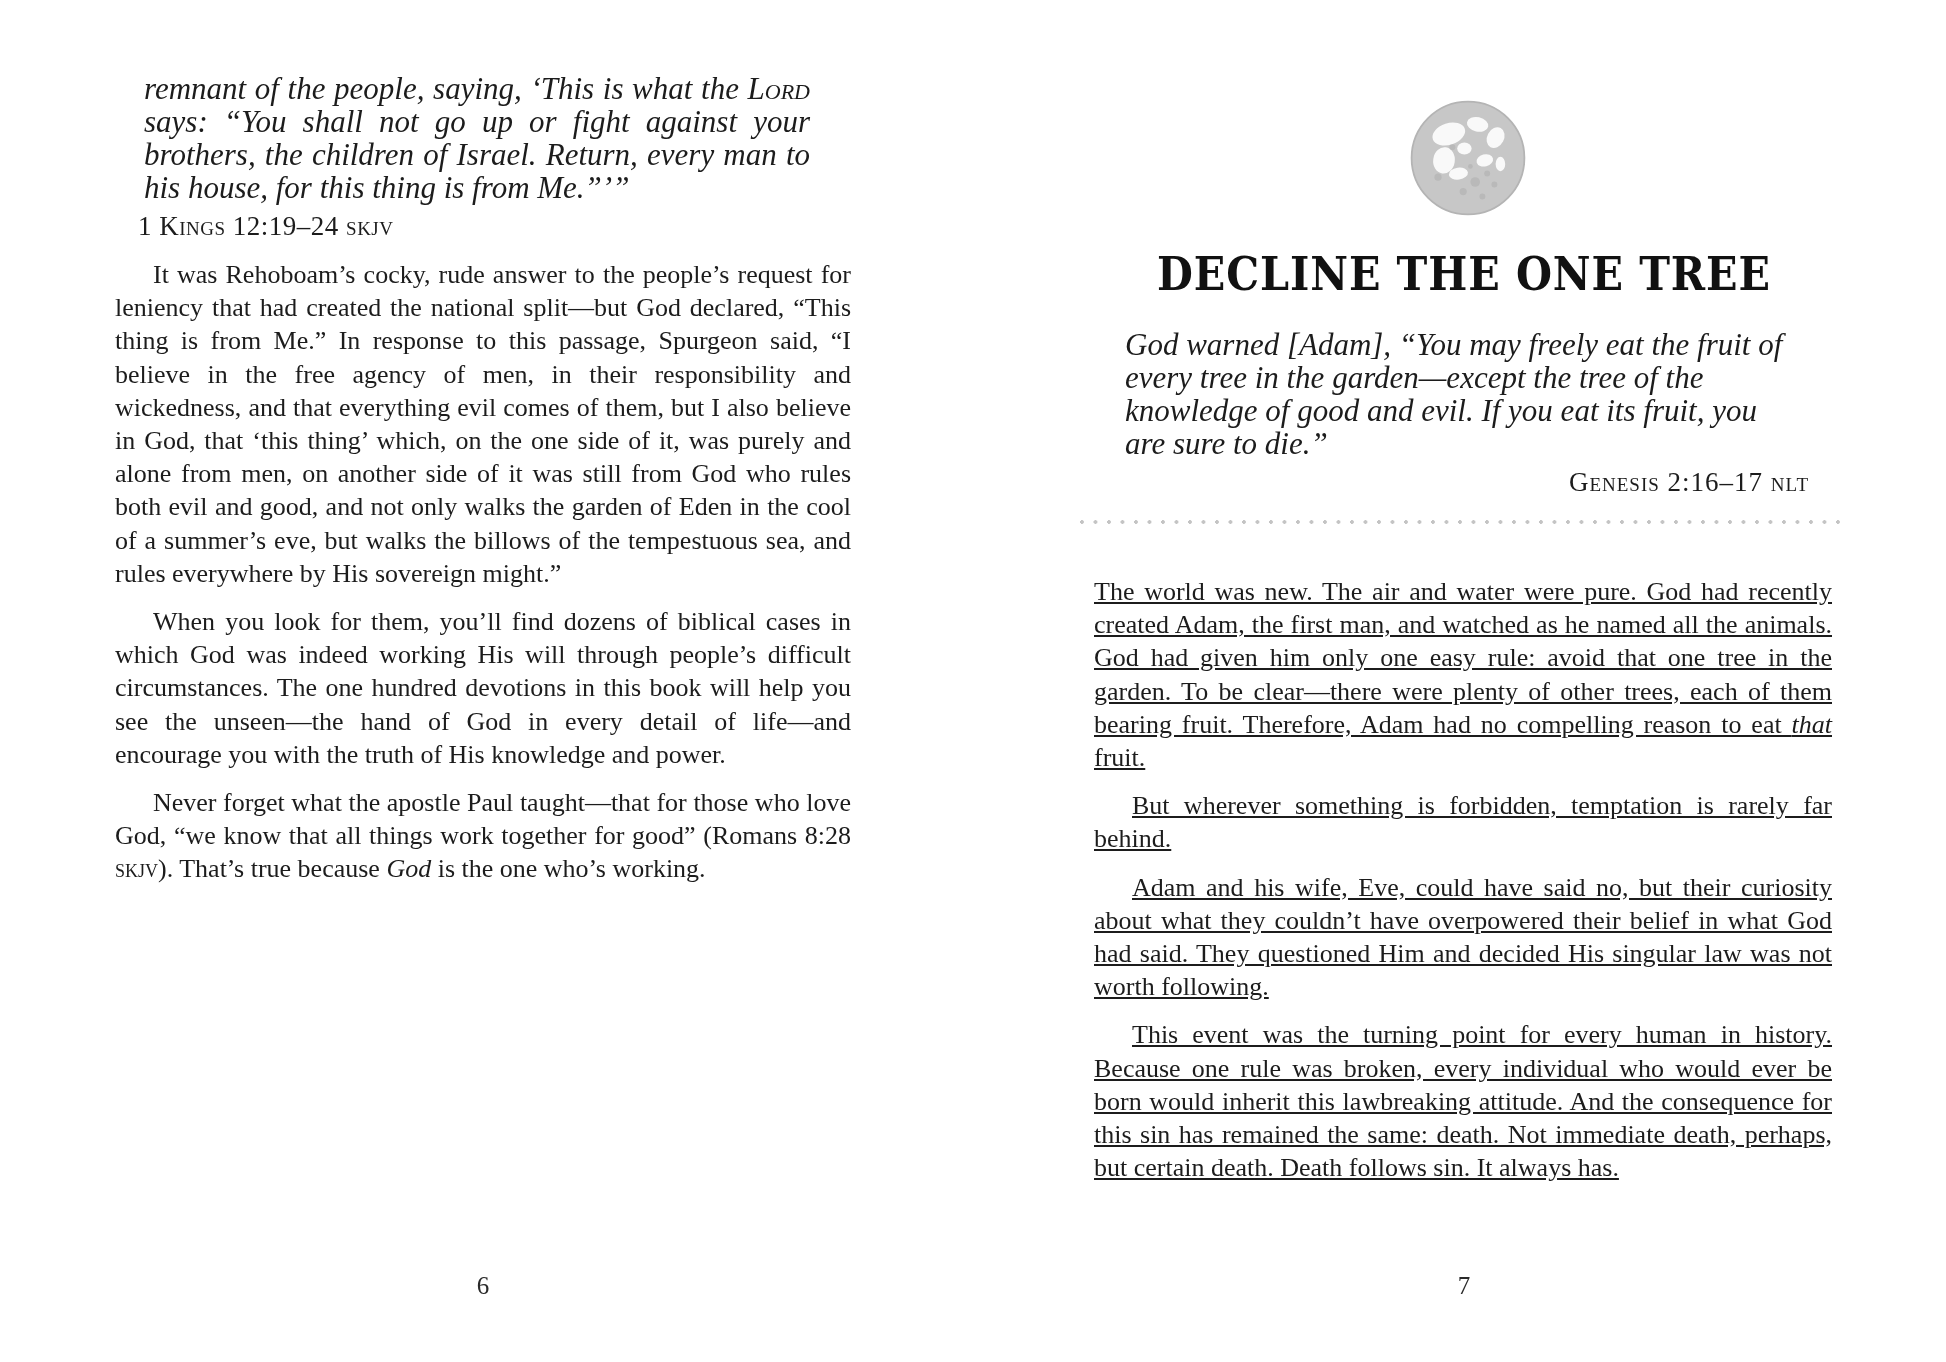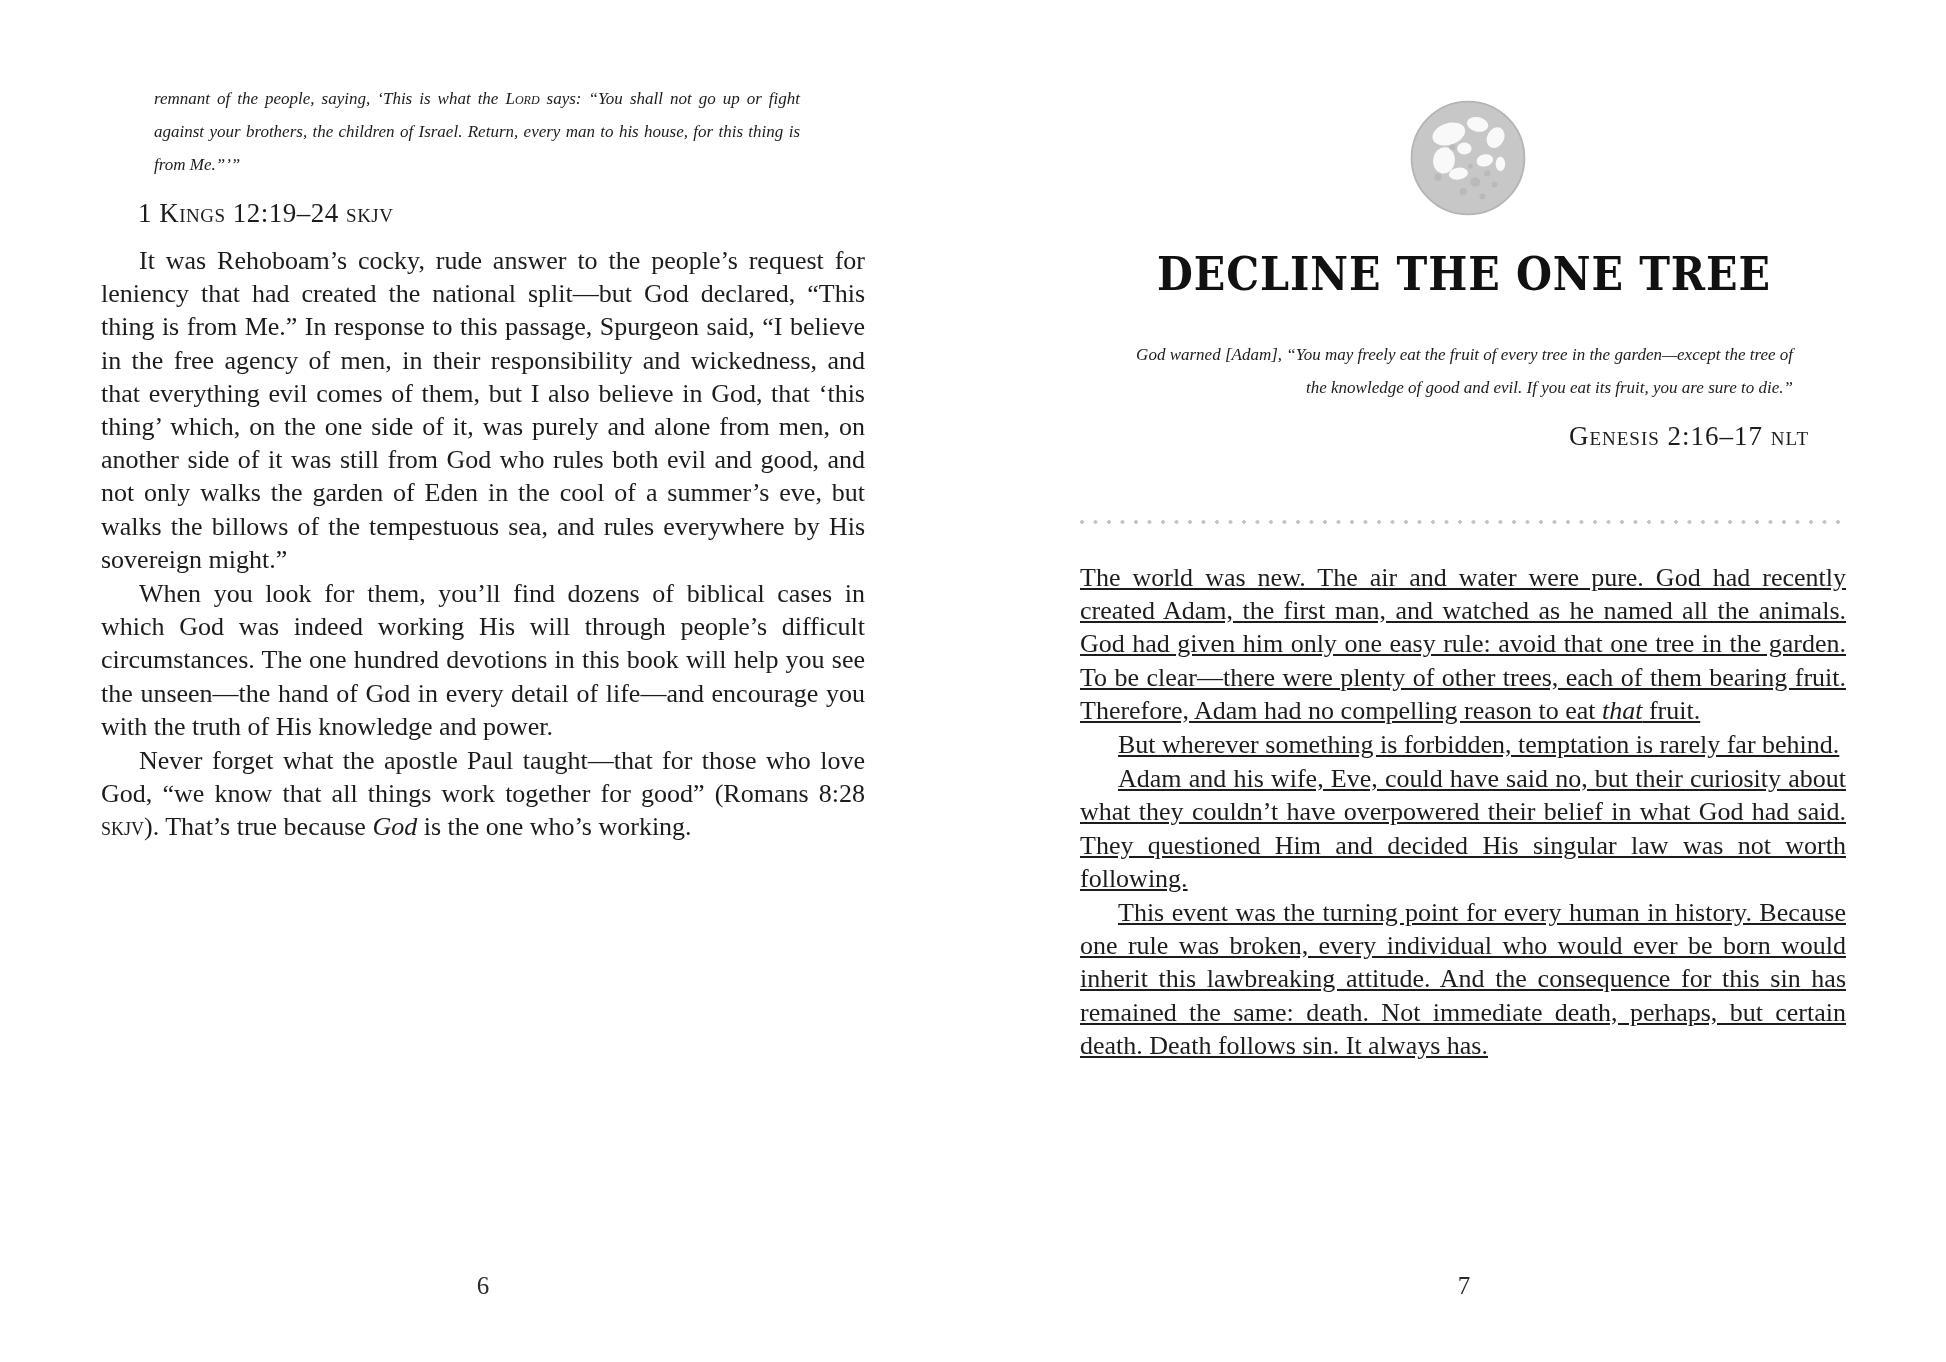--- a/index.html
+++ b/index.html
@@ -13,39 +13,39 @@
   }
   .page { position: absolute; top: 0; height: 1362px; }
   .page.left  { left: 0;    width: 973px; }
   .page.right { left: 973px; width: 973px; }
 
   
   .quote-block {
     position: absolute; left: 138px; top: 66px; width: 678px;
   }
   .quote-text {
-    margin: 16px;
+    margin: 6px;
     font-style: italic;
-    font-size: 17px; line-height: 33px;
+    font-size: 31px; line-height: 33px;
     text-align: justify;
   }
   .citation {
     margin: 6px 0 0 0;
     font-style: normal;
     font-variant: small-caps;
     font-size: 27px; line-height: 33px;
     letter-spacing: 0.5px;
   }
   .body-col {
     position: absolute;
     text-align: justify;
     font-size: 26px; line-height: 33.2px;
   }
   .page.left .body-col { left: 100px; top: 243px; width: 766px; }
-  .body-col p { margin: 1px; text-indent: 38px; }
+  .body-col p { margin: 15px; text-indent: 38px; }
   .body-col p.no-indent { text-indent: 0; }
   .sc { font-variant: small-caps; }
 
   .folio {
     position: absolute; top: 1272px;
     width: 100%; text-align: center;
     font-size: 25px; color: #2a2a2a;
   }
   .page.left  .folio { left: 0; width: 966px; padding-left: 0; }
   .page.left  .folio span { position: relative; left: 0px; }
@@ -66,21 +66,21 @@
     font-size: 47px; line-height: 52px;
     letter-spacing: 1px;
     color: #111111;
     transform: scaleX(0.88); transform-origin: 50% 50%;
     white-space: nowrap;
   }
   .right-quote-block {
     position: absolute; left: 146px; top: 322px; width: 690px;
     text-align: center;
   }
-  .right-quote-block .quote-text { text-align: right; }
+  .right-quote-block .quote-text { text-align: left; }
   .right-quote-block .citation { text-align: right; letter-spacing: 1px; }
   .dotted-divider {
     position: absolute; left: 107px; top: 519px; width: 768px; height: 6px;
     background-image: radial-gradient(circle at 2px 3px, #c4c4c4 1.7px, rgba(0,0,0,0) 2.1px);
     background-size: 13.5px 6px;
     background-repeat: repeat-x;
   }
   .page.right .body-col { left: 106px; top: 560px; width: 768px; text-decoration: underline; }
 </style>
 </head>

